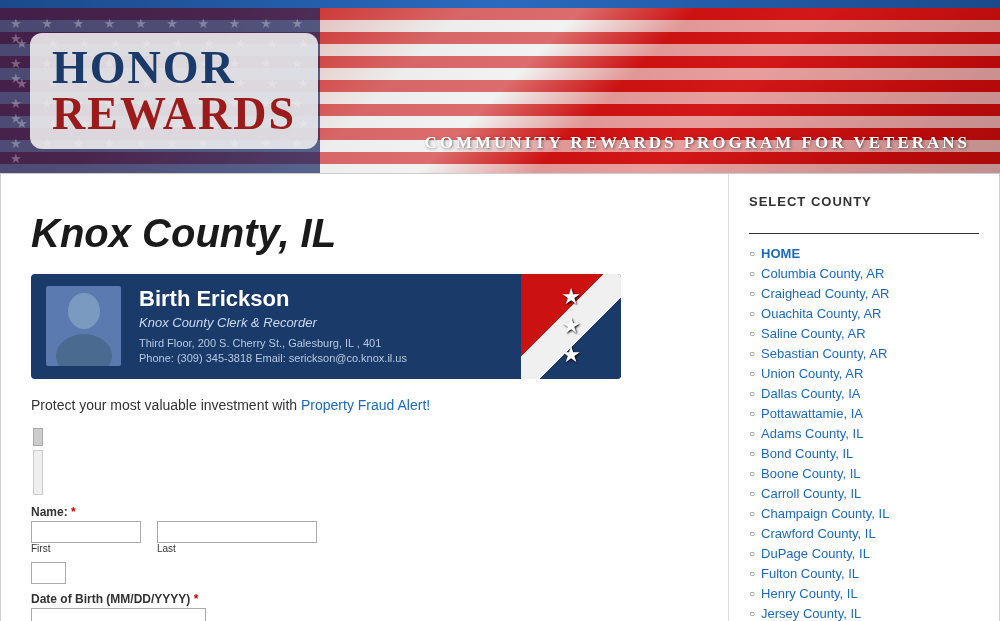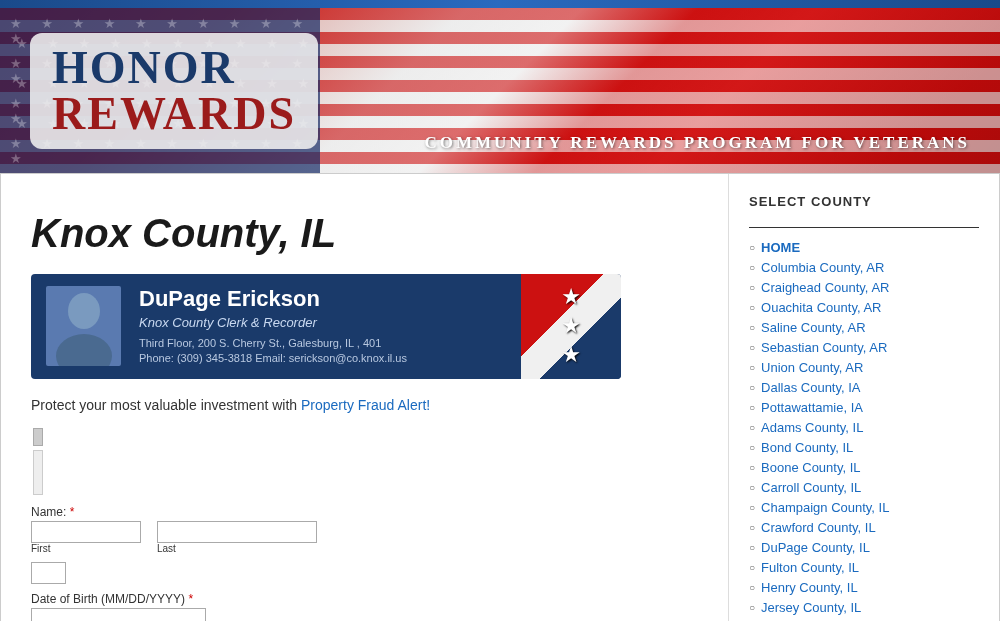--- a/index.html
+++ b/index.html
@@ -190,20 +190,21 @@
 
     .form-row {
       margin-bottom: 8px;
     }
 
     .form-label {
       font-size: 12px;
       color: #333;
       display: block;
       margin-bottom: 2px;
+      font-weight: bold;
     }
 
     .form-label .required {
       color: #cc0000;
     }
 
     .form-row-inline {
       display: flex;
       gap: 16px;
       align-items: flex-start;
@@ -236,21 +237,21 @@
       width: 270px;
       padding: 20px 20px;
       flex-shrink: 0;
     }
 
     .sidebar-title {
       font-size: 13px;
       font-weight: bold;
       color: #333;
       letter-spacing: 1px;
-      margin-bottom: 18px;
+      margin-bottom: 24px;
     }
 
     .sidebar-divider {
       border: none;
       border-top: 1px solid #333;
       margin-bottom: 12px;
     }
 
     .county-list {
       list-style: none;
@@ -318,21 +319,21 @@
     <div class="profile-card">
 
       <div class="profile-photo">
         <svg width="70" height="80" viewBox="0 0 70 80">
           <ellipse cx="35" cy="25" rx="16" ry="18" fill="#7a9abf"></ellipse>
           <ellipse cx="35" cy="70" rx="28" ry="22" fill="#4a6a90"></ellipse>
         </svg>
       </div>
 
       <div class="profile-info">
-        <h2>DuPage Erickson</h2>
+        <h2>Birth Erickson</h2>
         <div class="title">Knox County Clerk &amp; Recorder</div>
         <div class="address">Third Floor, 200 S. Cherry St., Galesburg, IL , 401</div>
         <div class="address">Phone: (309) 345-3818    Email: serickson@co.knox.il.us</div>
       </div>
 
       <div class="flag-accent">
         <div style="display:flex;flex-direction:column;gap:3px;padding:5px;z-index:2;position:relative;">
           <div style="color:#fff;font-size:22px;text-align:center;text-shadow:1px 1px 2px #000;">★</div>
           <div style="color:#fff;font-size:22px;text-align:center;text-shadow:1px 1px 2px #000;">★</div>
           <div style="color:#fff;font-size:22px;text-align:center;text-shadow:1px 1px 2px #000;">★</div>

